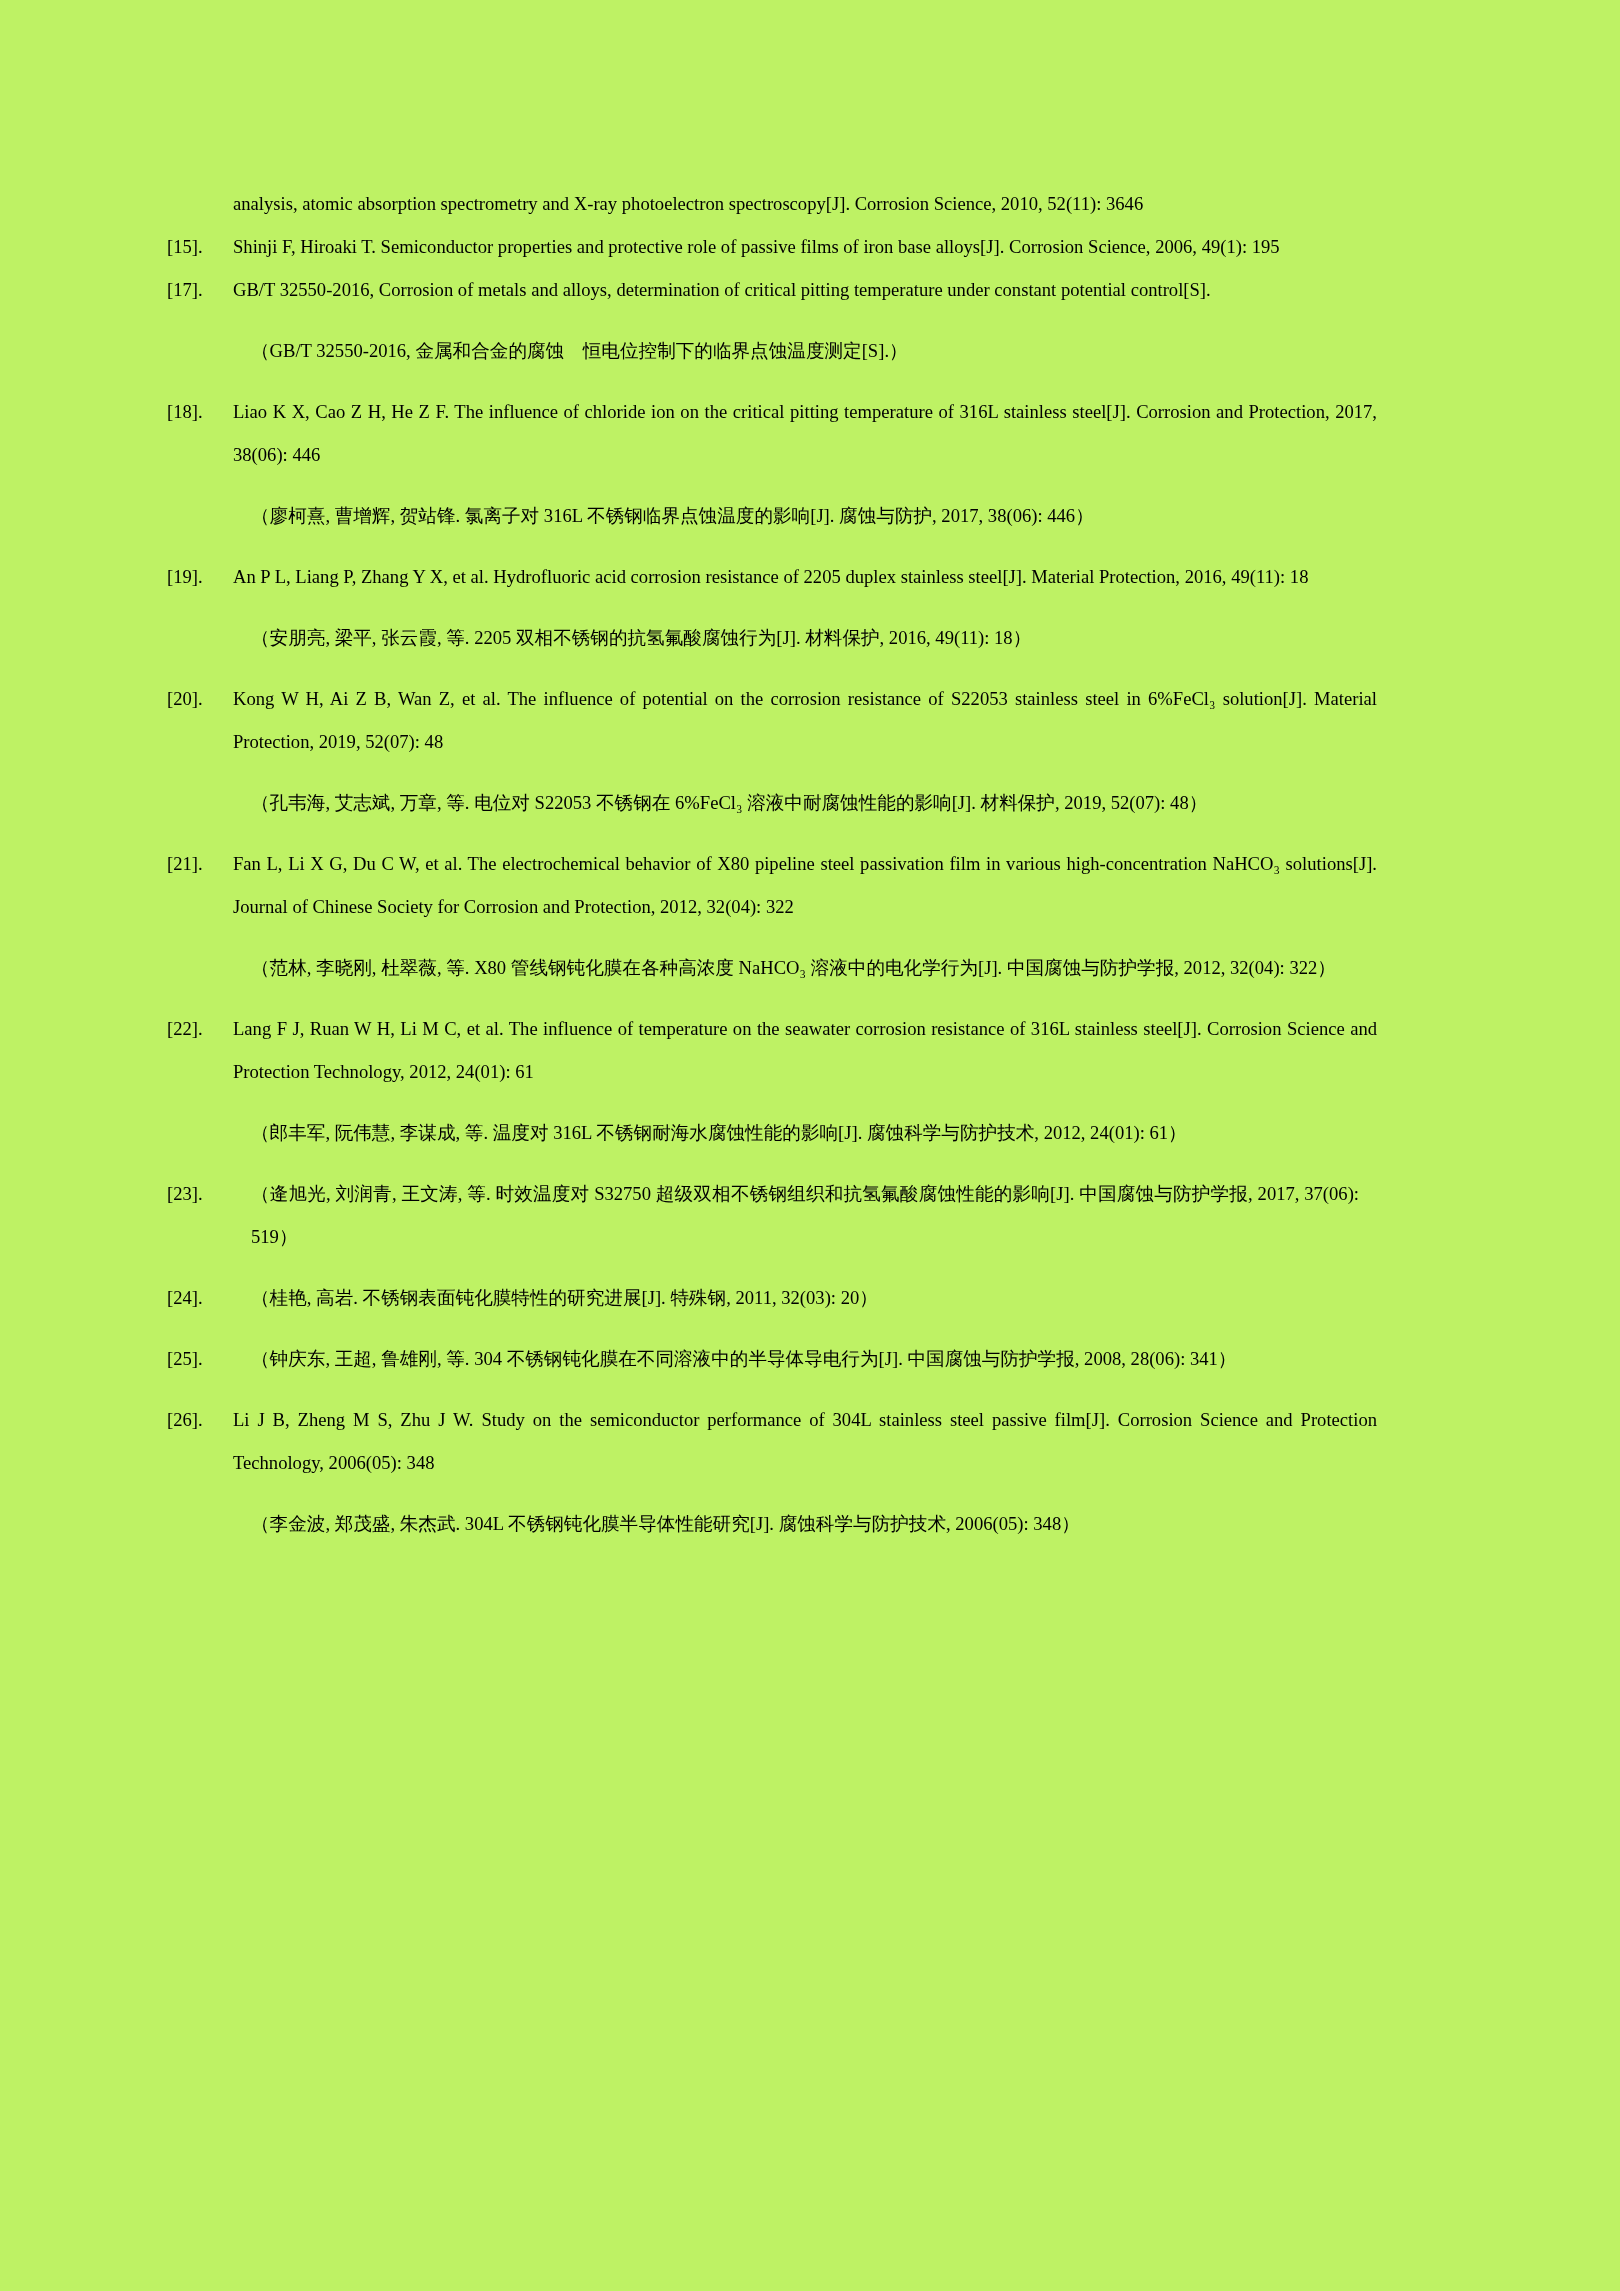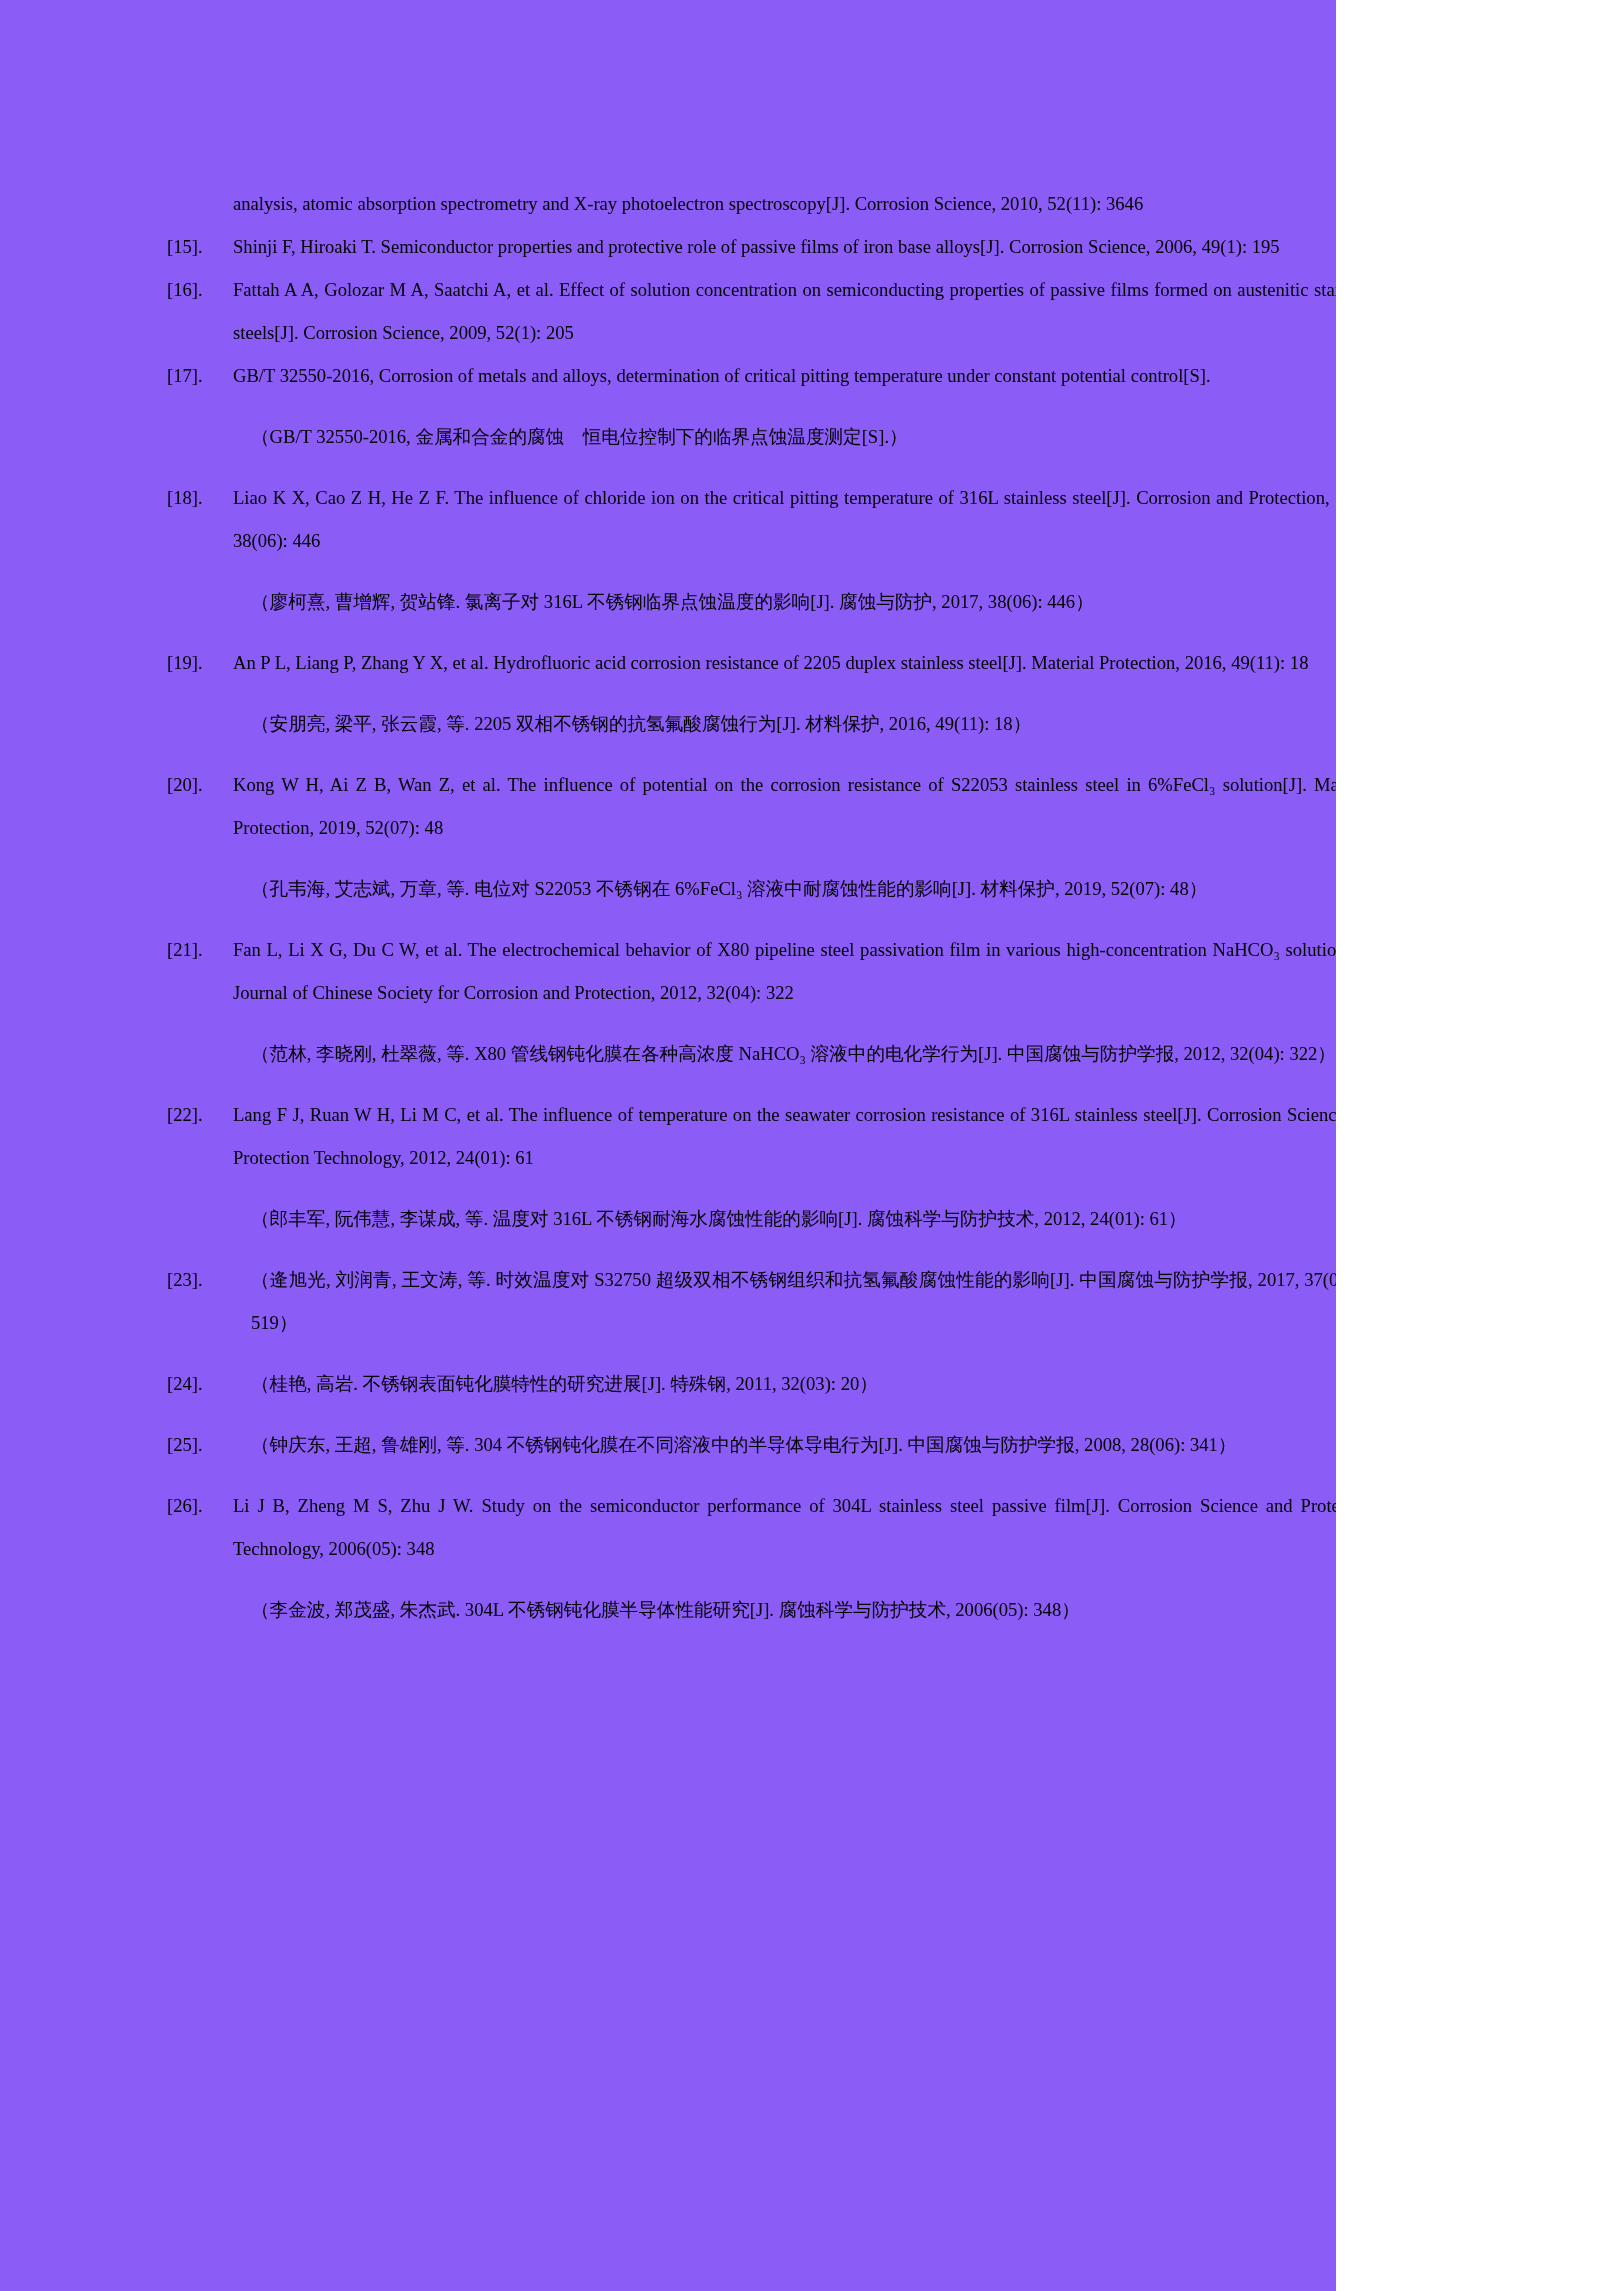--- a/index.html
+++ b/index.html
@@ -10,23 +10,23 @@
   body {
     width: 1620px;
     height: 2292px;
     position: relative;
     font-family: "Liberation Serif", "DejaVu Serif", serif;
     color: #000000;
   }
   .page {
     position: absolute;
     left: 0; top: 0;
-    width: 1336px;
+    width: 1620px;
     height: 2292px;
-    background: #8b5cf6;
+    background: #bef264;
     overflow: hidden;
   }
   .ref-list {
     position: absolute;
     left: 233px;
     top: 182px;
     width: 1144px;
     font-size: 18.6px;
     line-height: 43px;
   }
@@ -60,24 +60,20 @@
 
     <div class="ref-item">
       <p class="ref-en">analysis, atomic absorption spectrometry and X-ray photoelectron spectroscopy[J]. Corrosion Science, 2010, 52(11): 3646</p>
     </div>
 
     <div class="ref-item">
       <span class="ref-label">[15].</span>
       <p class="ref-en">Shinji F, Hiroaki T. Semiconductor properties and protective role of passive films of iron base alloys[J]. Corrosion Science, 2006, 49(1): 195</p>
     </div>
 
-    <div class="ref-item">
-      <span class="ref-label">[16].</span>
-      <p class="ref-en">Fattah A A, Golozar M A, Saatchi A, et al. Effect of solution concentration on semiconducting properties of passive films formed on austenitic stainless steels[J]. Corrosion Science, 2009, 52(1): 205</p>
-    </div>
 
     <div class="ref-item">
       <span class="ref-label">[17].</span>
       <p class="ref-en">GB/T 32550-2016, Corrosion of metals and alloys, determination of critical pitting temperature under constant potential control[S].</p>
       <p class="ref-cn">（GB/T 32550-2016, 金属和合金的腐蚀　恒电位控制下的临界点蚀温度测定[S].）</p>
     </div>
 
     <div class="ref-item">
       <span class="ref-label">[18].</span>
       <p class="ref-en">Liao K X, Cao Z H, He Z F. The influence of chloride ion on the critical pitting temperature of 316L stainless steel[J]. Corrosion and Protection, 2017, 38(06): 446</p>

